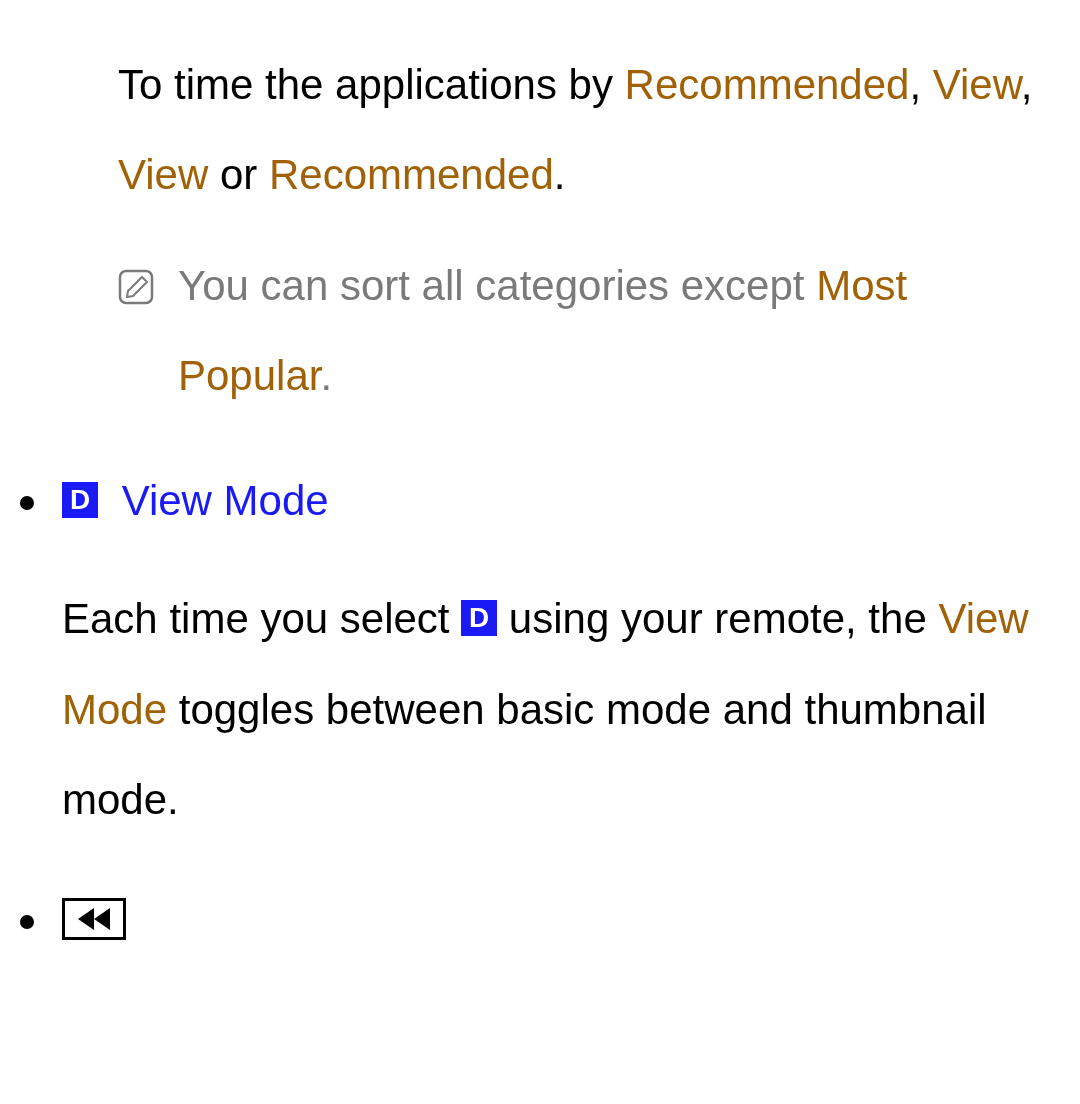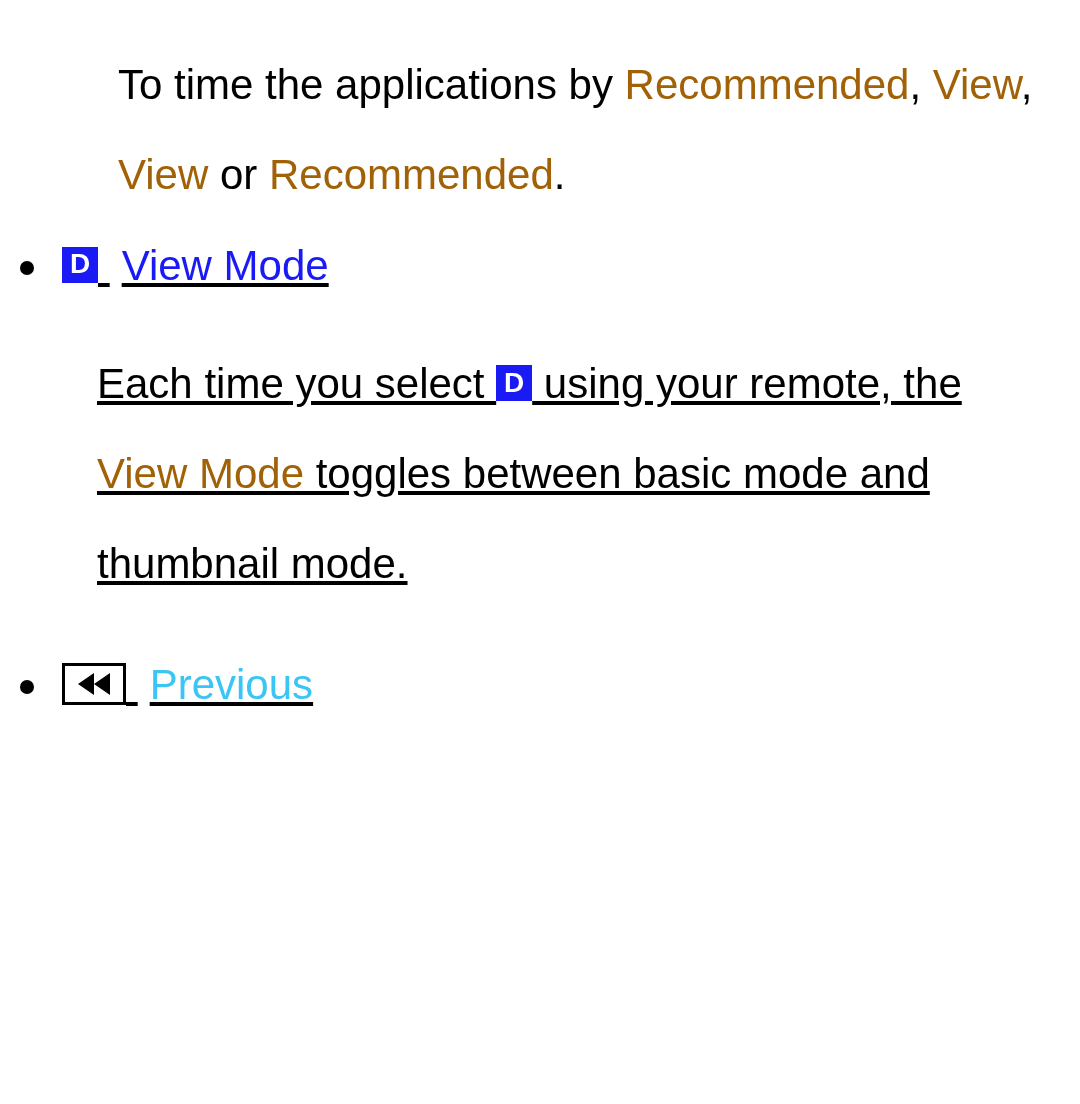--- a/index.html
+++ b/index.html
@@ -37,21 +37,20 @@
       margin-right: 24px;
     }
     .note-text {
       color: #7a7a7a;
       flex: 1;
     }
     .bullet-item {
       display: flex;
       align-items: flex-start;
       margin-bottom: 30px;
-      text-decoration: underline;
     }
     .bullet-dot {
       width: 14px;
       height: 14px;
       background: #000;
       border-radius: 50%;
       flex-shrink: 0;
       margin-top: 40px;
       margin-left: -40px;
       margin-right: 28px;
@@ -101,41 +100,49 @@
     }
   </style>
 </head>
 <body>
 
 <div class="content">
   <p>
     <span>To time the applications by </span><span class="highlight">Recommended</span><span>, </span><span class="highlight">View</span><span>, </span><span class="highlight">View</span><span> or </span><span class="highlight">Recommended</span><span>.</span>
   </p>
 
+  <div class="note-block">
+    <svg class="note-icon" viewBox="0 0 36 36">
+      <rect x="2" y="2" width="32" height="32" rx="6" ry="6" fill="none" stroke="#7a7a7a" stroke-width="2.5"></rect>
+      <path d="M 24 8 L 29 13 L 15 27 L 9 28 L 10 22 Z" fill="none" stroke="#7a7a7a" stroke-width="2"></path>
+    </svg>
+    <p class="note-text">
+      <span>You can sort all categories except </span><span class="highlight">Most Popular</span><span>.</span>
+    </p>
+  </div>
 </div>
 
 <div class="bullet-item">
   <div class="bullet-dot"></div>
   <div class="bullet-content">
     <p>
       <span class="d-icon">D</span>
       <span class="feature-title">View Mode</span>
     </p>
-    <p style="margin-top:28px;margin-left:35px;">
+    <p style="margin-top:28px;">
       <span>Each time you select </span><span class="d-icon">D</span><span> using your remote, the </span><span class="highlight">View Mode</span><span> toggles between basic mode and thumbnail mode.</span>
     </p>
   </div>
 </div>
 
 <div class="bullet-item" style="margin-top:25px;">
   <div class="bullet-dot"></div>
   <div class="bullet-content">
     <p>
       <span class="rewind-icon">
         <span class="rewind-triangles">
           <span class="triangle-left"></span>
           <span class="triangle-left"></span>
         </span>
       </span>
-      <span class="feature-title" style="color:#3bc5f4;">Previous</span>
     </p>
   </div>
 </div>
 
 </body></html>

